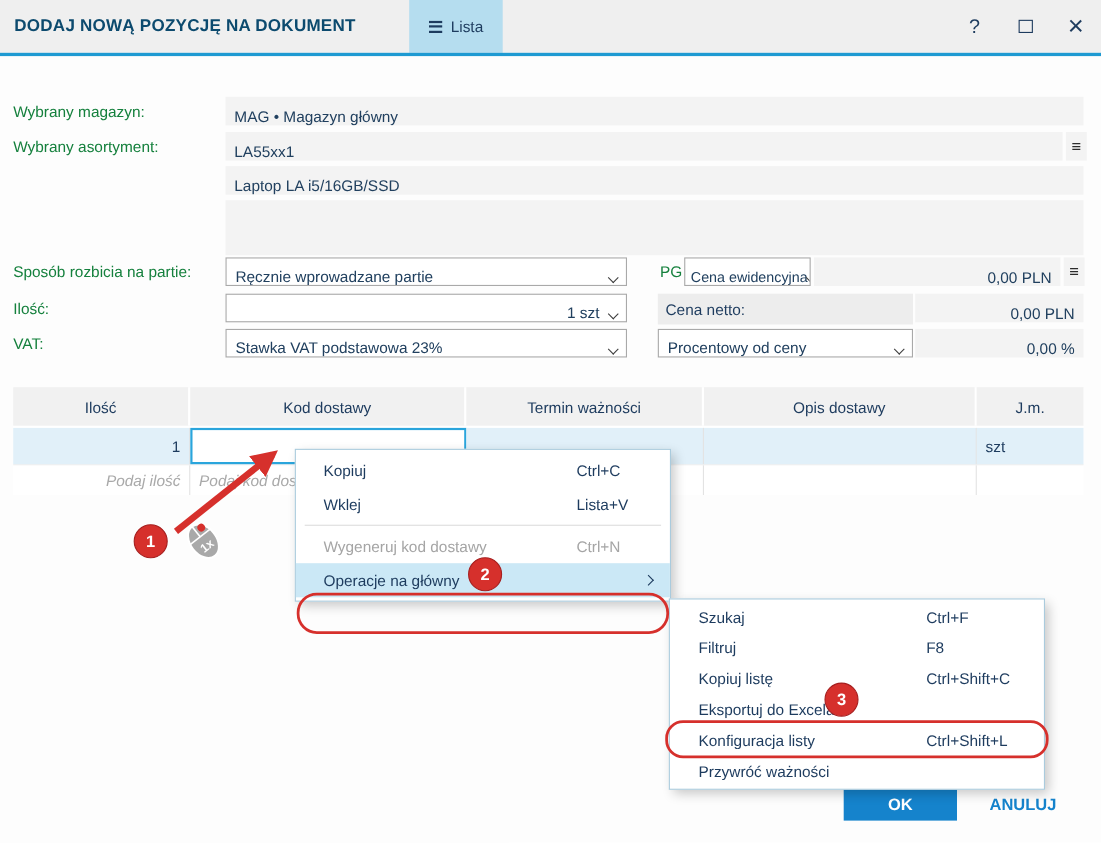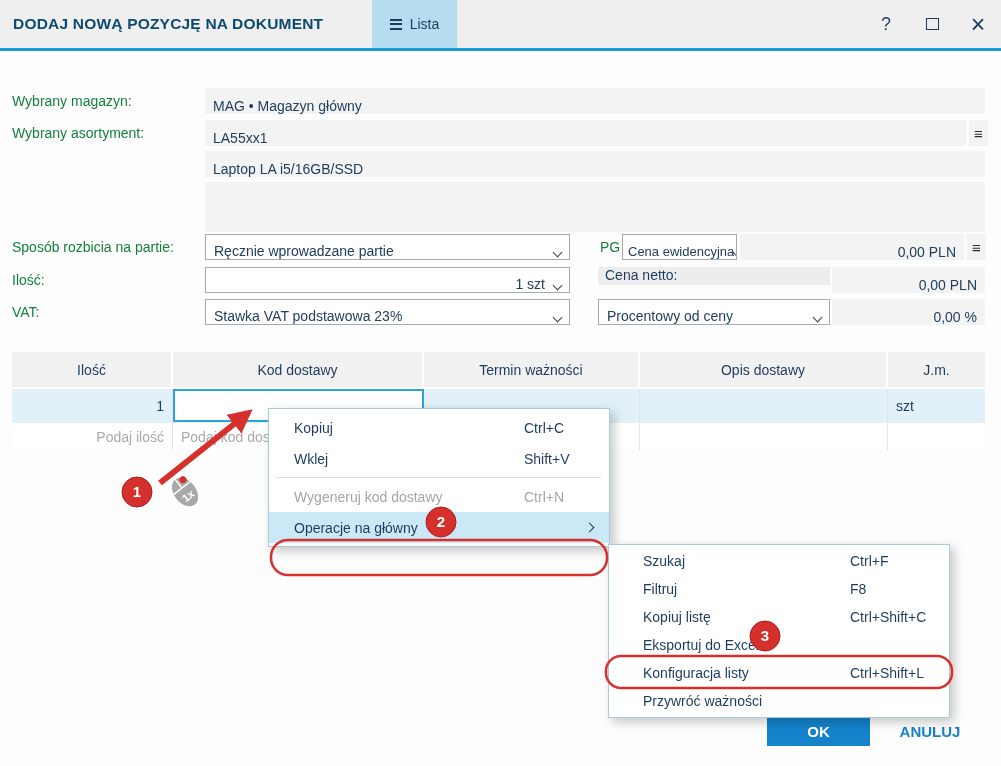--- a/index.html
+++ b/index.html
@@ -25,46 +25,46 @@
   .lbl{position:absolute;left:12px;height:26px;display:flex;align-items:center;font-size:14px;color:#15803d;white-space:nowrap}
   .fld{position:absolute;height:26px;display:flex;align-items:flex-end;padding:0 8px;font-size:14px;color:#21405f;white-space:nowrap;overflow:hidden}
   .gray{background:#f3f3f3}
   .drop{background:#fff;border:1px solid #a9a9a9}
   .right{justify-content:flex-end}
   .chev{width:7px;height:7px;border-right:1.6px solid #3c3c3c;border-bottom:1.6px solid #3c3c3c;
         transform:rotate(45deg);margin-left:auto;margin-bottom:3px;flex:0 0 auto}
   .chev.inline{margin-left:9px}
   .icon-box{position:absolute;width:19px;height:26px;background:#f3f3f3;display:flex;align-items:center;justify-content:center;cursor:pointer}
   .hamburger{font-size:15px;color:#2b2b2b;line-height:1}
-  .strip{position:absolute;height:18px;background:#ededed;display:flex;padding:0 7px;font-size:14px}
+  .strip{position:absolute;height:28px;background:#ededed;display:flex;align-items:center;padding:0 7px;font-size:14px}
 
   
   .table{position:absolute;left:12px;top:352px;width:973px;background:#fff}
   .thead{display:flex;height:35px}
   .th{background:#f1f1f1;display:flex;align-items:center;justify-content:center;font-size:14px;color:#1d3b5e;border-right:2px solid #fff}
   .th:last-child{border-right:none}
   .trow{display:flex;height:35px;border-top:2px solid #fff}
   .trow.selected .td{background:#e1f0f9}
   .td{display:flex;align-items:center;padding:0 8px;font-size:14px;color:#1d3b5e;border-right:1px solid #e3e3e3;overflow:hidden;white-space:nowrap}
   .td:last-child{border-right:none}
   .num{justify-content:flex-end}
   .trow.selected .td.cell-selected{background:#ffffff;border:2px solid #2aa5dc}
   .trow.ph{height:28px;border-top:1px solid #ededed}
-  .ital{color:#a9a9a9}
+  .ital{font-style:italic;color:#a9a9a9}
 
   
   .ok-btn{position:absolute;left:767px;top:716px;width:103px;height:30px;background:#1583cc;color:#fff;
           border:none;font-family:inherit;font-size:15px;font-weight:bold;cursor:pointer}
   .cancel-btn{position:absolute;left:890px;top:716px;width:80px;height:30px;background:transparent;color:#1583cc;
           border:none;font-family:inherit;font-size:15px;font-weight:bold;cursor:pointer}
 
   
   .menu{position:absolute;background:#fff;border:1px solid #aacbdd;box-shadow:4px 4px 10px rgba(0,0,0,.22)}
   .ctx{left:268px;top:408px;width:342px;padding:3px 0;z-index:20}
-  .sub{left:608px;top:544px;width:342px;padding:2px 9px;z-index:30}
+  .sub{left:608px;top:544px;width:342px;padding:2px 1px;z-index:30}
   .mi{display:flex;align-items:center;height:31px;padding-left:25px;font-size:14px;color:#1d3b5e;cursor:pointer}
   .sub .mi{height:28px}
   .ml{flex:0 0 230px;overflow:hidden;white-space:nowrap}
   .sub .ml{flex:0 0 207px}
   .ms{flex:1;white-space:nowrap}
   .mi.disabled{color:#a5a5a5}
   .mi.hover{background:#cbe8f6}
   .msep{height:1px;background:#dcdcdc;margin:3px 8px}
   .subarrow{width:7px;height:7px;border-top:1.7px solid #1d3b5e;border-right:1.7px solid #1d3b5e;
             transform:rotate(45deg);margin-left:auto;margin-right:16px}
@@ -187,21 +187,21 @@
   <button class="ok-btn">OK</button>
   <button class="cancel-btn">ANULUJ</button>
 
   <div class="menu ctx">
     <div class="mi">
       <span class="ml">Kopiuj</span>
       <span class="ms">Ctrl+C</span>
     </div>
     <div class="mi">
       <span class="ml">Wklej</span>
-      <span class="ms">Shift+V</span>
+      <span class="ms">Lista+V</span>
     </div>
     <div class="msep"></div>
     <div class="mi disabled">
       <span class="ml">Wygeneruj kod dostawy</span>
       <span class="ms">Ctrl+N</span>
     </div>
     <div class="mi hover">
       <span class="ml">Operacje na główny</span>
       <span class="subarrow"></span>
     </div>

